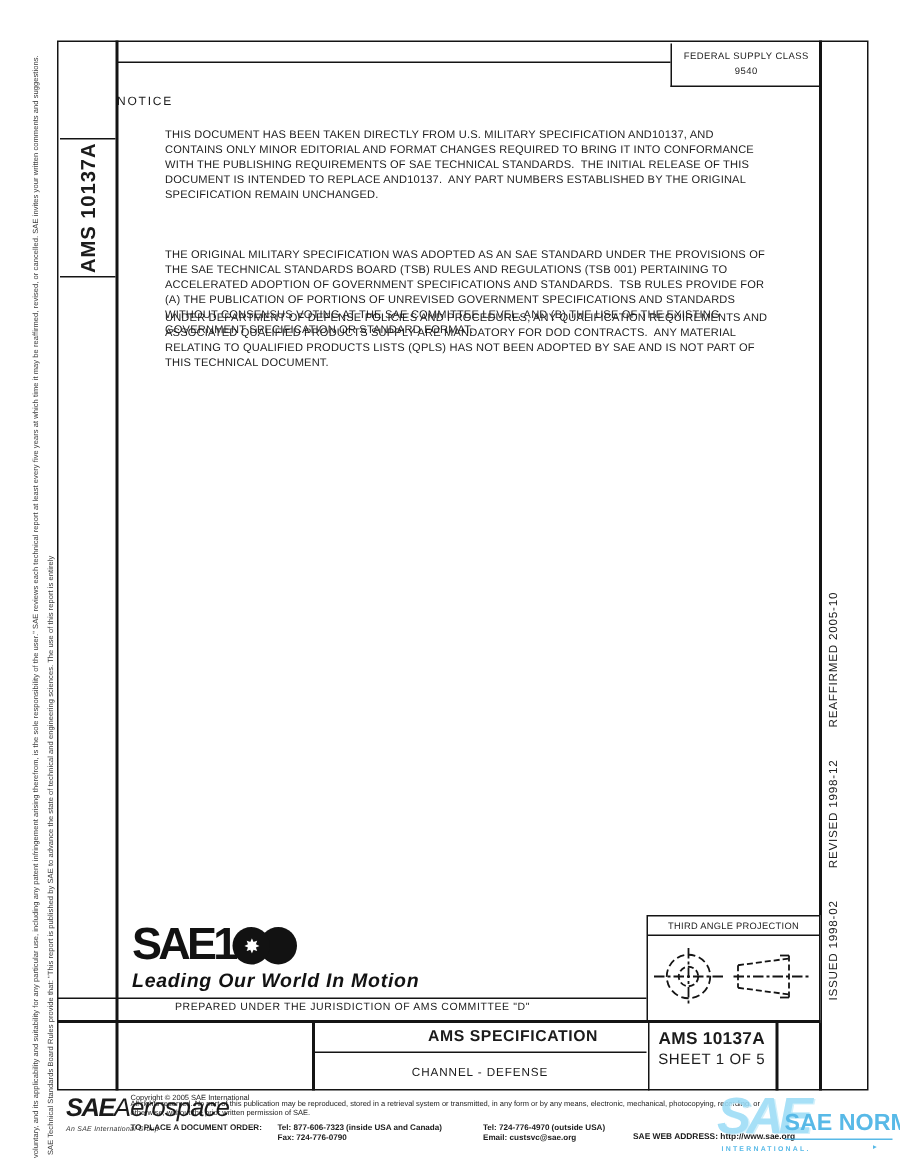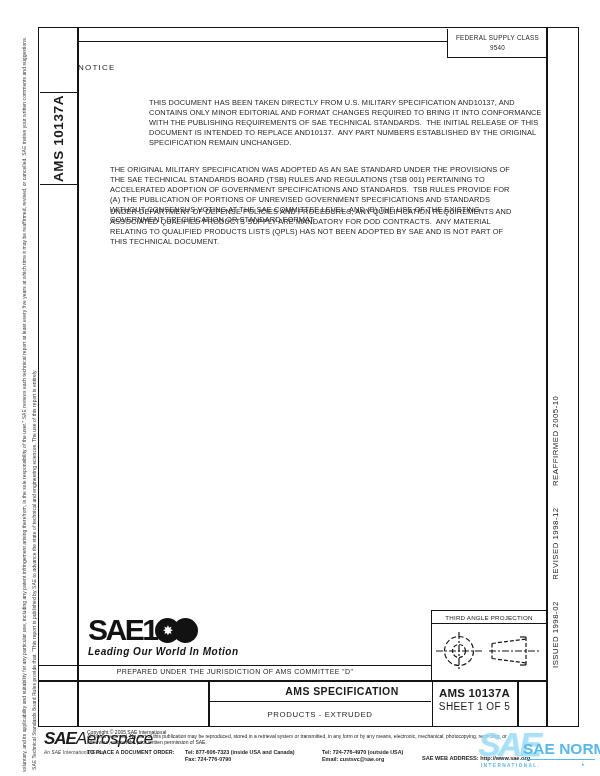--- a/index.html
+++ b/index.html
@@ -40,34 +40,34 @@
   
   .rev { left:550.5px; top:661px; }
   .rev span { display:inline-block; transform:rotate(-90deg); transform-origin:0 0;
               font-size:7.8px; letter-spacing:.5px; color:#202020; white-space:pre; }
 
   
   .notice-title { left:78px; top:63px; width:468px; 
                   font-size:8px; letter-spacing:1.2px; }
   .para { left:110px; font-size:7.4px; line-height:10.1px; letter-spacing:.12px;
           white-space:pre; }
-  .p1 { top:98px;margin-left:39px; } .p2 { top:141px;margin-top:24px; } .p3 { top:207px; }
+  .p1 { top:85px; } .p2 { top:141px;margin-top:24px; } .p3 { top:207px; }
 
   
   .sae100 { left:88px; top:616px; }
   .s100row { display:flex; align-items:center; height:28px; }
   .s100text { font-weight:900; font-size:30px;
               letter-spacing:-2.5px; line-height:26px; color:#121212;text-align:right; }
   .circ { width:25px; height:25px; background:#121212; border-radius:50%;
           display:inline-block; flex:0 0 auto; }
   .c1 { margin-left:-1px; position:relative; }
   .c2 { margin-left:-7px; }
   .star { position:absolute; inset:0; display:flex; align-items:center;
           justify-content:center; color:#fff; font-size:13px; }
-  .s100tag { font-style:italic; font-weight:bold; font-size:10px;
+  .s100tag { font-style:italic; font-weight:bold; font-size:13px;
              letter-spacing:.5px; margin-top:2px; color:#121212; }
 
   
   .h-jur { left:38px; top:664.5px; width:394px; height:1.5px; }
   .jur   { left:38px; top:667.5px; width:394px; text-align:center;
            font-size:7px; letter-spacing:.4px; }
 
   
   .proj { left:431px; top:610px; width:116px; height:71.5px; border:1.6px solid #141414; background:#fff; }
   .proj-h { height:13px; border-bottom:1.3px solid #141414; font-size:6.2px;
@@ -195,21 +195,21 @@
   <div class="ln tsep ts3"></div>
 
   <div class="abs aero">
     <div>
       <span class="aeroSAE">SAE</span><span class="aeroRest">Aerospace</span>
     </div>
     <div class="aeroSub">An SAE International Group</div>
   </div>
 
   <div class="abs spec-type">AMS SPECIFICATION</div>
-  <div class="abs spec-title">PRODUCTS - EXTRUDED</div>
+  <div class="abs spec-title">CHANNEL - DEFENSE</div>
 
   <div class="abs docnum">
     <div class="n">AMS 10137A</div>
     <div class="s">SHEET 1 OF 5</div>
   </div>
 
   <div class="abs f-copy">Copyright © 2005 SAE International</div>
   <div class="abs f-rights">All rights reserved. No part of this publication may be reproduced, stored in a retrieval system or transmitted, in any form or by any means, electronic, mechanical, photocopying, recording, or
 otherwise, without the prior written permission of SAE.</div>
   <div class="abs f-bold f-order">TO PLACE A DOCUMENT ORDER:</div>

